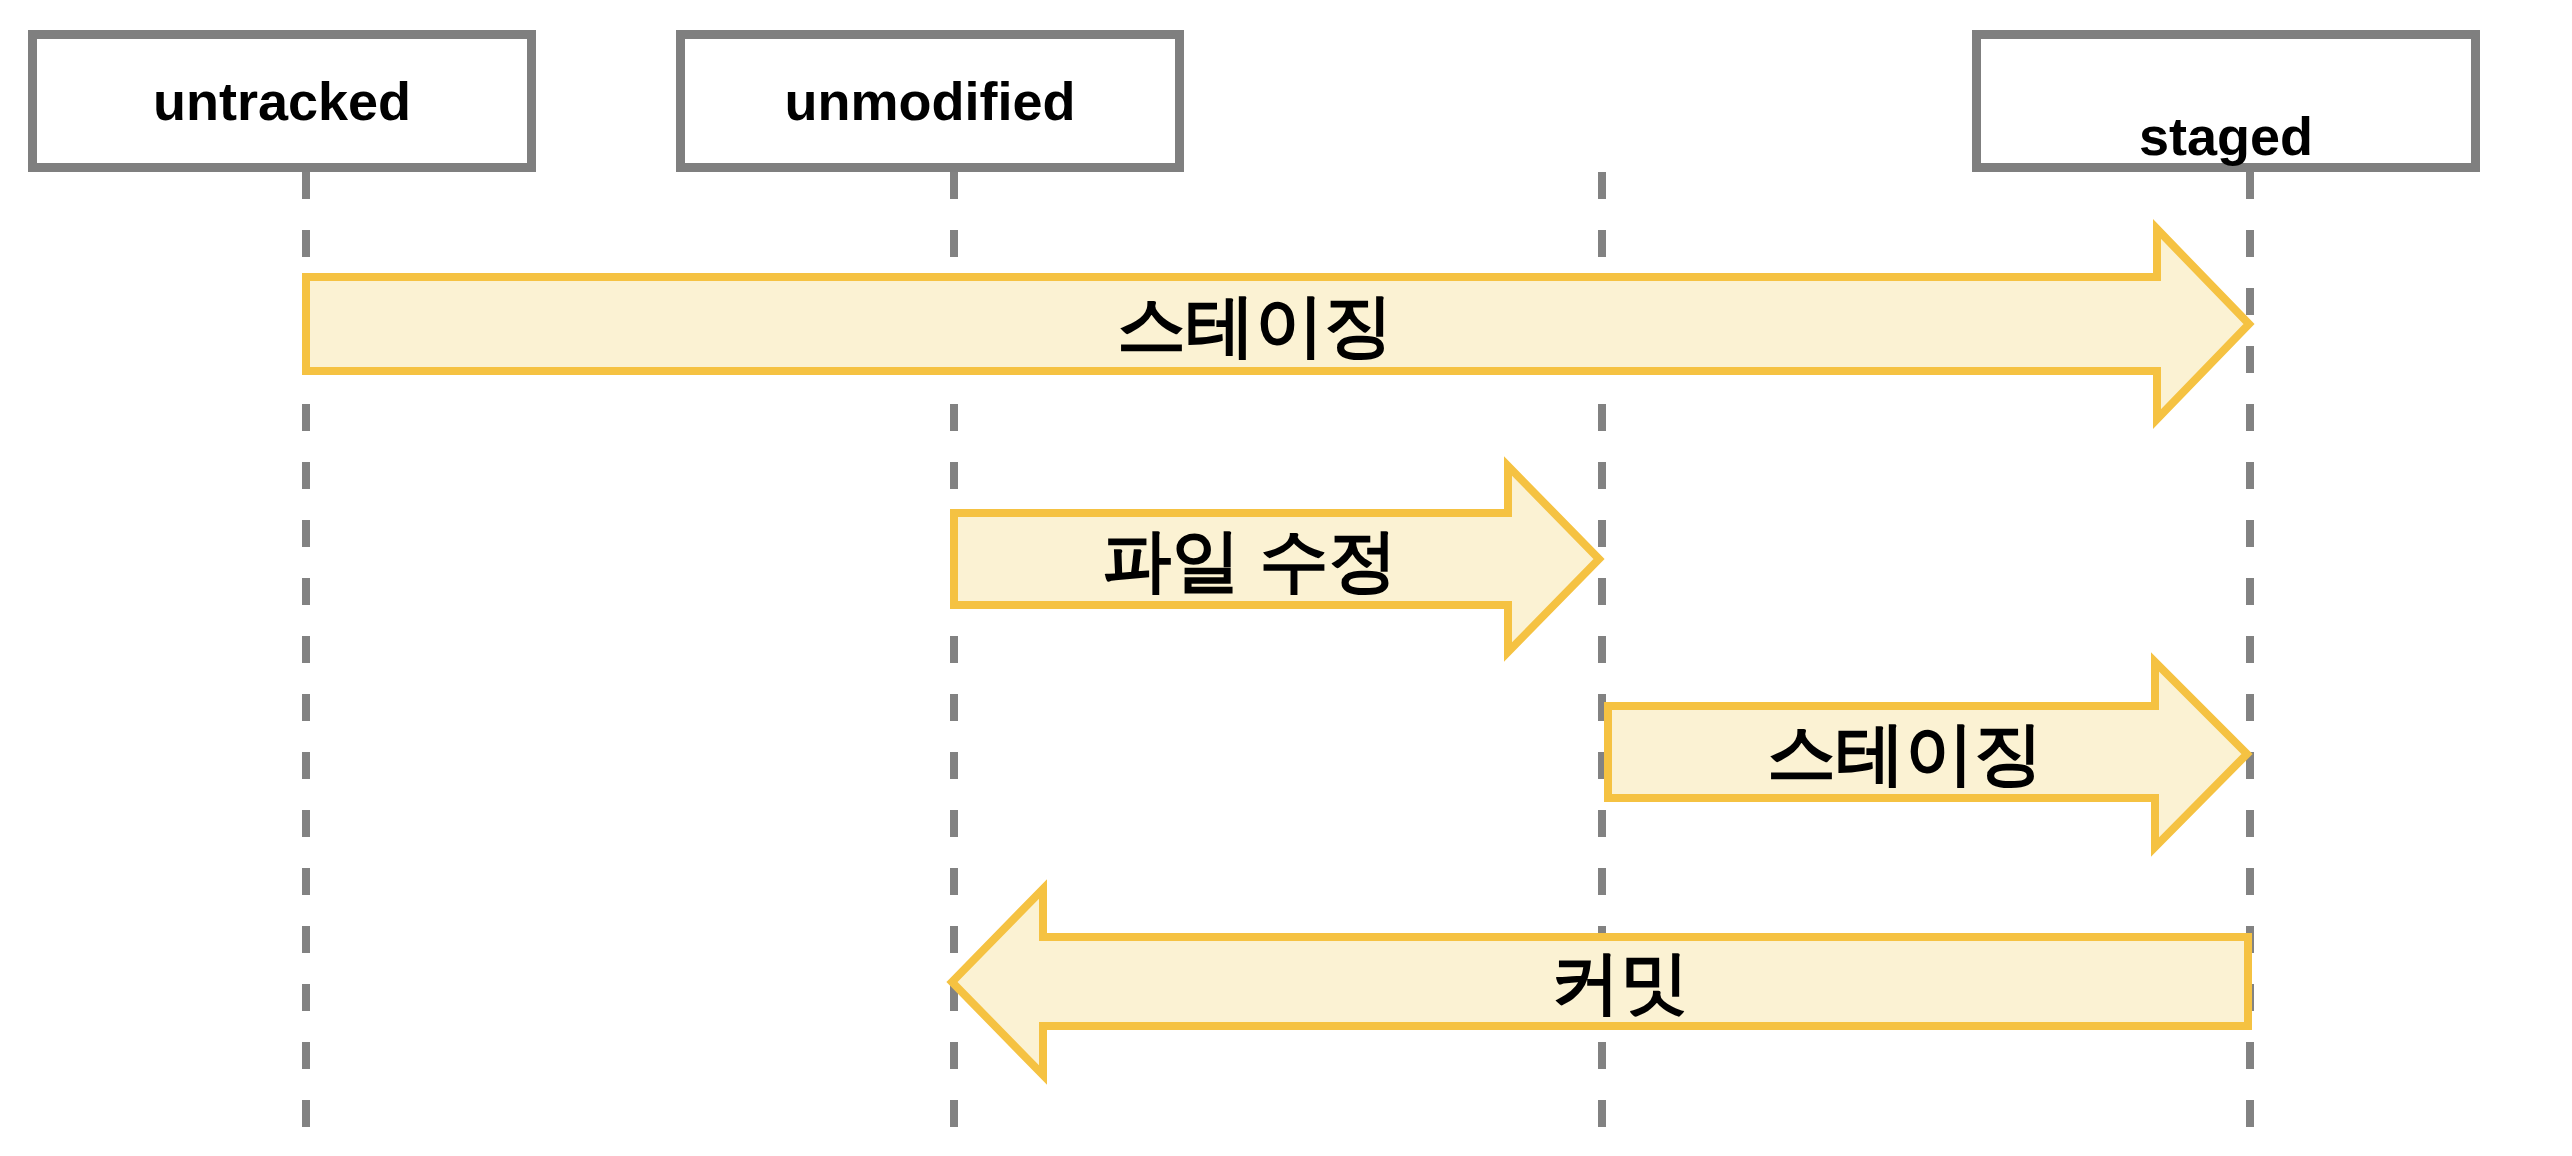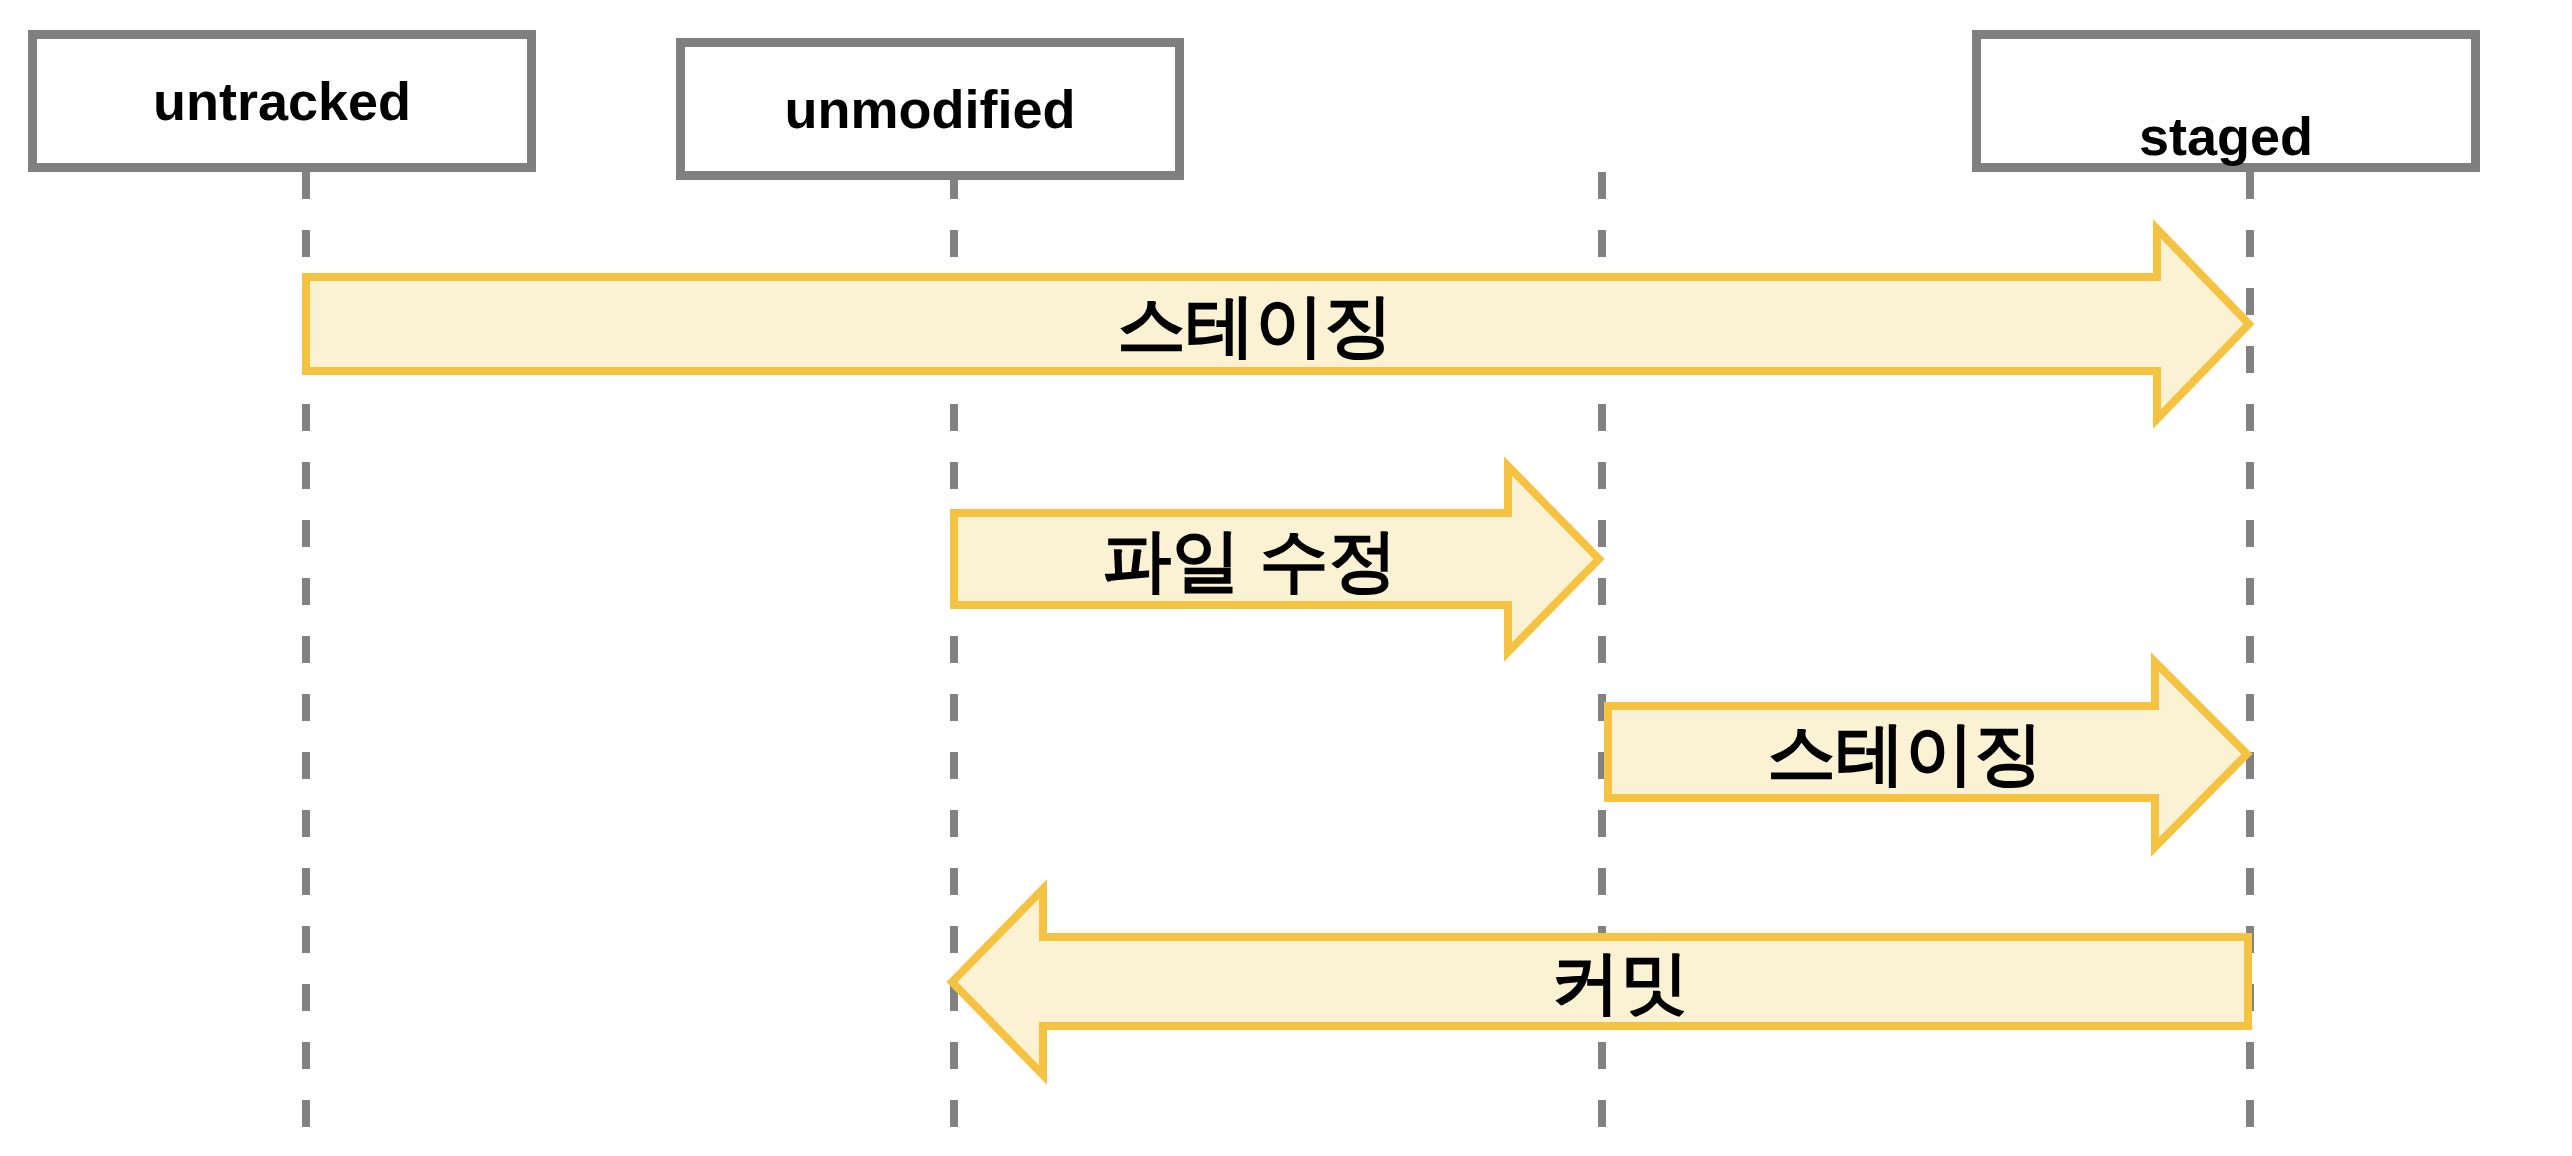--- a/index.html
+++ b/index.html
@@ -31,21 +31,21 @@
     justify-content:center;
   }
   .state-box .state-label{
     font-size:54px;
     font-weight:bold;
     color:var(--text,#000);
     line-height:1;
     letter-spacing:0px;
   }
   .box-1{left:28px;}
-  .box-2{left:676px;margin-top:8px;}
+  .box-2{left:676px;}
   .box-3{left:1324px;}
   .box-4{left:1972px;align-items:flex-end;}
   .arrow-label{
     position:absolute;
     transform:translate(-50%,-50%);
     font-size:69px;
     font-weight:bold;
     color:var(--text,#000);
     white-space:nowrap;
     line-height:1;

